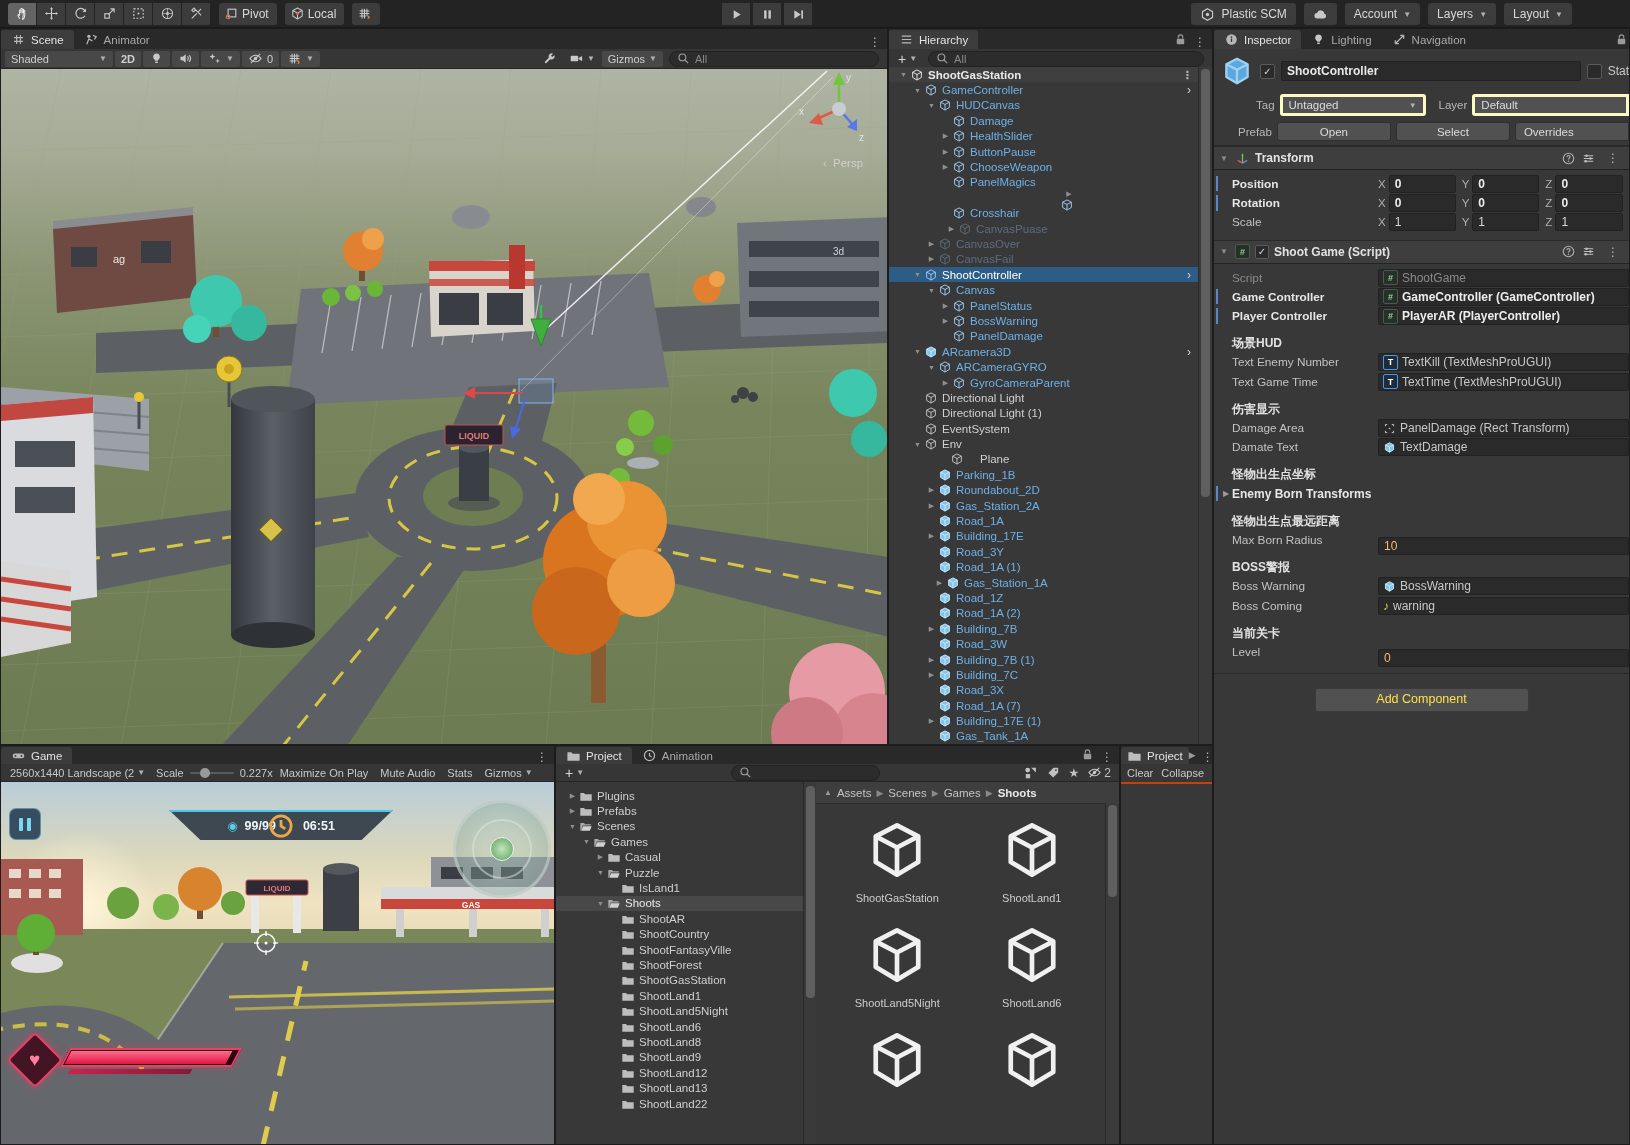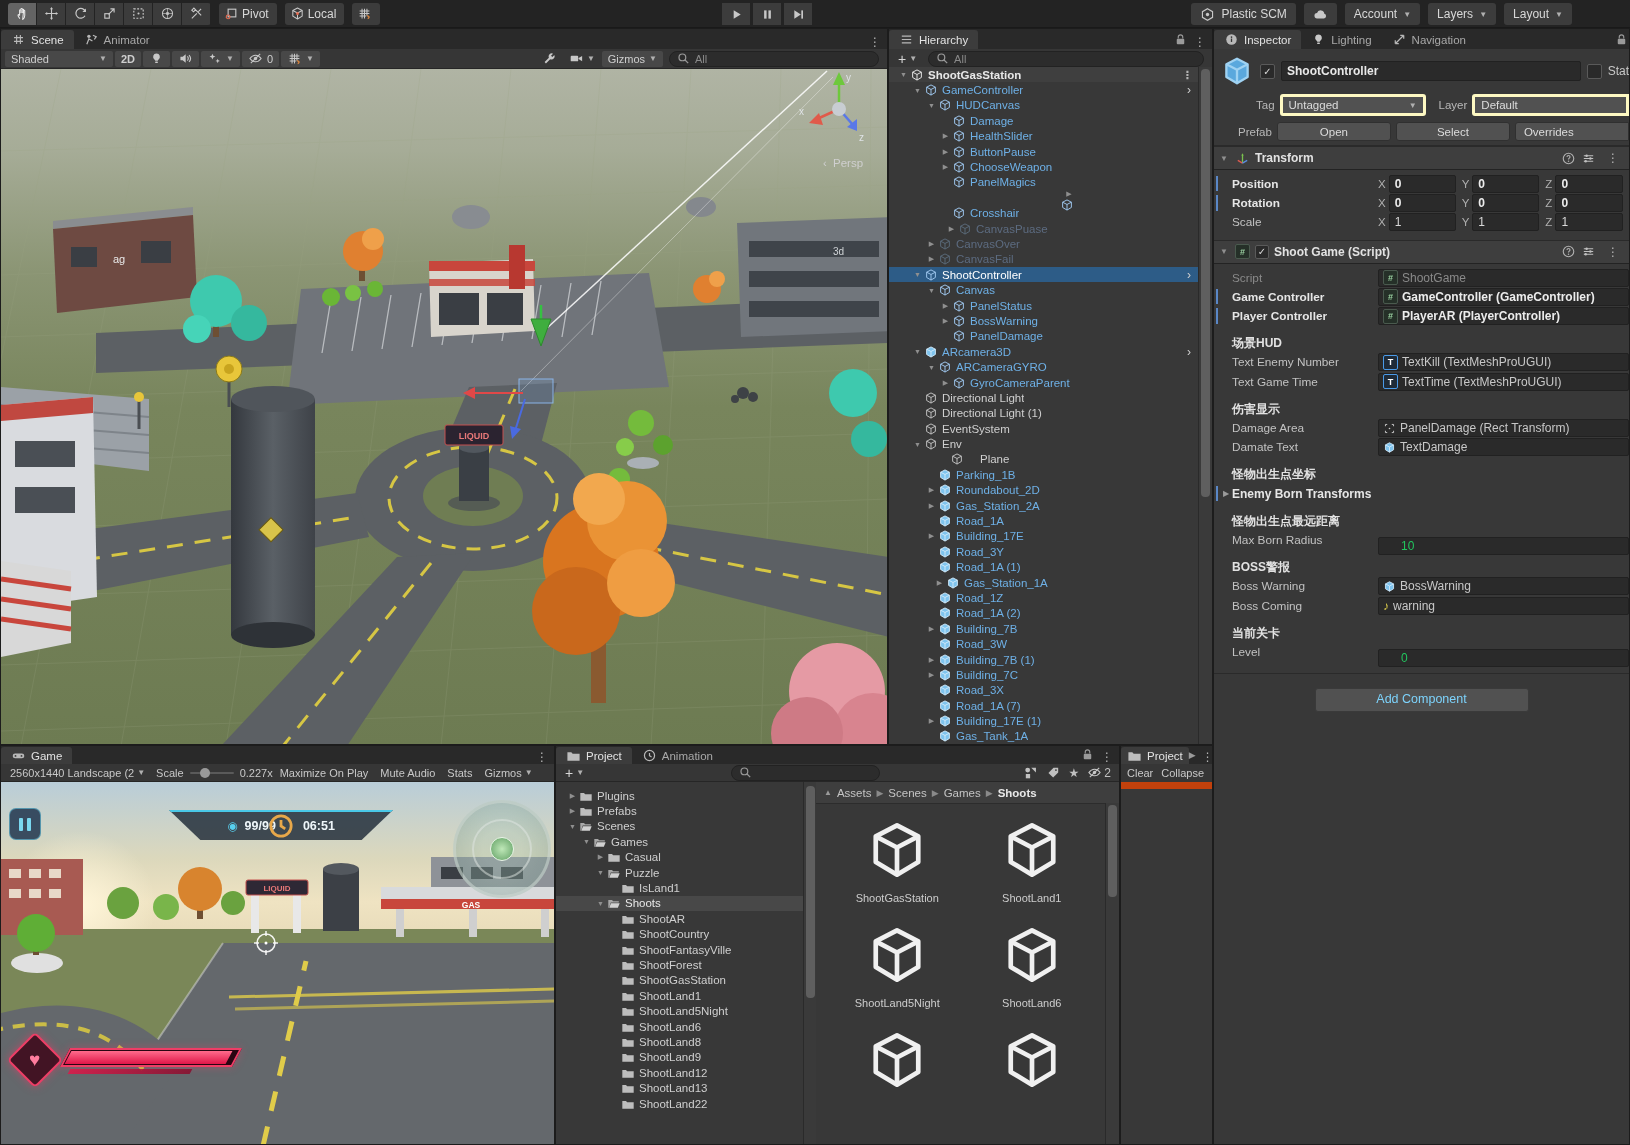--- a/index.html
+++ b/index.html
@@ -78,35 +78,35 @@
   .i-row{height:19.3px;display:flex;align-items:center;position:relative;padding-left:18px;padding-right:0;}
   .i-lbl{width:146px;flex:none;color:#c2c2c2;font-size:11.8px;white-space:nowrap;overflow:hidden;}
   .i-lbl.bold{font-weight:bold;color:#e6e6e6;}
   .i-lbl.dim{color:#8a8a8a;}
   .sec-h{margin-top:9px;height:18px;display:flex;align-items:center;padding-left:18px;font-weight:bold;color:#e2e2e2;}
   .objfield{flex:1;height:16px;background:#2a2a2a;border:1px solid #212121;border-radius:2px;
             display:flex;align-items:center;gap:4px;padding:0 4px;overflow:hidden;white-space:nowrap;color:#c8c8c8;}
   .objfield.bold{font-weight:bold;color:#ececec;}
   .objfield.dim{color:#8a8a8a;}
   .txtfield{flex:1;height:16px;background:#2a2a2a;border:1px solid #212121;border-radius:2px;
-            display:flex;align-items:center;padding:0 22px;color:#22c55e;margin-top:12px;}
+            display:flex;align-items:center;padding:0 5px;color:#fdba74;margin-top:12px;}
   .ovrbar{position:absolute;left:2px;top:2px;bottom:2px;width:2px;background:#5a87c6;}
   .axis-grp{display:flex;align-items:center;flex:1;gap:3px;margin-right:6px;}
   .axis-l{color:#b0b0b0;font-size:11.5px;}
   .nfield{flex:1;height:16px;background:#2a2a2a;border:1px solid #212121;border-radius:2px;
           display:flex;align-items:center;padding:0 5px;color:#d8d8d8;}
   .i-row.boldrow .nfield{font-weight:bold;color:#ececec;}
   .mini-ico{width:13px;height:13px;flex:none;display:inline-flex;align-items:center;justify-content:center;}
   .ico-hash{width:13px;height:13px;background:#253028;border:1px solid #4a5a4e;color:#9ad0a0;
             font-size:9px;font-weight:bold;display:inline-flex;align-items:center;justify-content:center;flex:none;border-radius:2px;}
   .ico-T{width:13px;height:13px;background:#1f2b38;border:1px solid #4a9ae8;color:#fff;font-size:9px;font-weight:bold;
          display:inline-flex;align-items:center;justify-content:center;flex:none;border-radius:2px;}
   .ico-note{color:#d8c84a;font-size:12px;flex:none;}
   #add-comp{display:block;margin:14px auto 12px auto;width:212px;height:22px;background:#515151;border:1px solid #3a3a3a;
-            border-radius:3px;color:#7dd3fc;text-align:center;line-height:21px;font-size:12.5px;}
+            border-radius:3px;color:#fde047;text-align:center;line-height:21px;font-size:12.5px;}
   .foldrow{display:flex;align-items:center;position:relative;height:19.3px;padding-left:6px;}
   .foldrow .f-arrow{width:12px;color:#9a9a9a;font-size:8px;text-align:center;}
   .foldrow b{color:#e6e6e6;}
   
   #game-panel{left:0;top:745px;width:555px;height:400px;}
   #game-content{position:absolute;left:0;top:36px;right:0;bottom:0;overflow:hidden;}
   #game-content svg{position:absolute;left:0;top:0;}
   .slider{width:44px;height:2px;background:#5a5a5a;border-radius:1px;position:relative;margin:0 4px;}
   .slider .knob{position:absolute;left:10px;top:-4px;width:10px;height:10px;border-radius:50%;background:#999;}
   .hud-pause{position:absolute;left:8px;top:26px;width:30px;height:30px;border-radius:7px;
@@ -149,21 +149,21 @@
   #crumbbar .sep{color:#8a8a8a;font-size:9px;}
   #crumbbar .last{font-weight:bold;color:#e8e8e8;}
   #asset-grid{position:absolute;left:14px;top:34px;right:20px;display:grid;grid-template-columns:1fr 1fr;
               row-gap:16px;justify-items:center;}
   .asset-cell{display:flex;flex-direction:column;align-items:center;gap:8px;width:128px;}
   .asset-ico{width:68px;height:68px;}
   .asset-lbl{font-size:11px;color:#cdcdcd;text-align:center;height:13px;}
   
   #mini-panel{left:1120px;top:745px;width:93px;height:400px;}
   .mini-tb{display:flex;align-items:center;gap:8px;height:18px;background:#363636;
-           border-bottom:7px solid #c2410c;padding:0 6px;color:#c8c8c8;font-size:11px;}
+           border-bottom:2px solid #c2410c;padding:0 6px;color:#c8c8c8;font-size:11px;}
   text{font-family:"Liberation Sans","DejaVu Sans",sans-serif;}
 </style>
 </head>
 <body>
 
 <div id="root">
 
   <div id="topbar">
     <div class="tb-group">
       <div class="tb-btn active">

